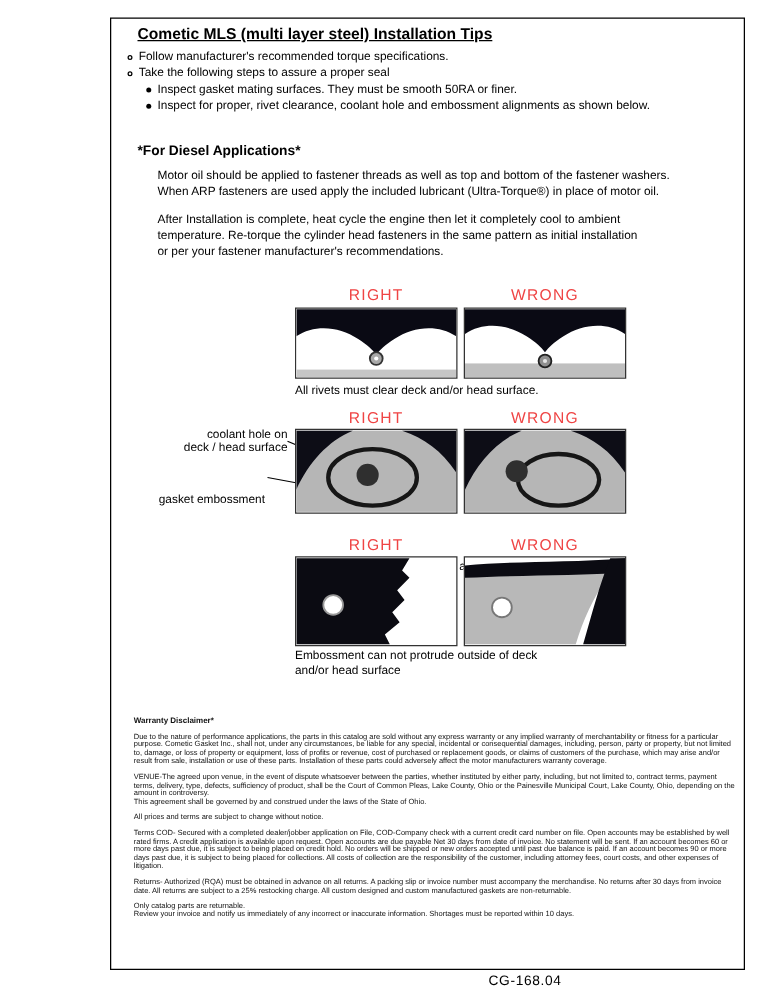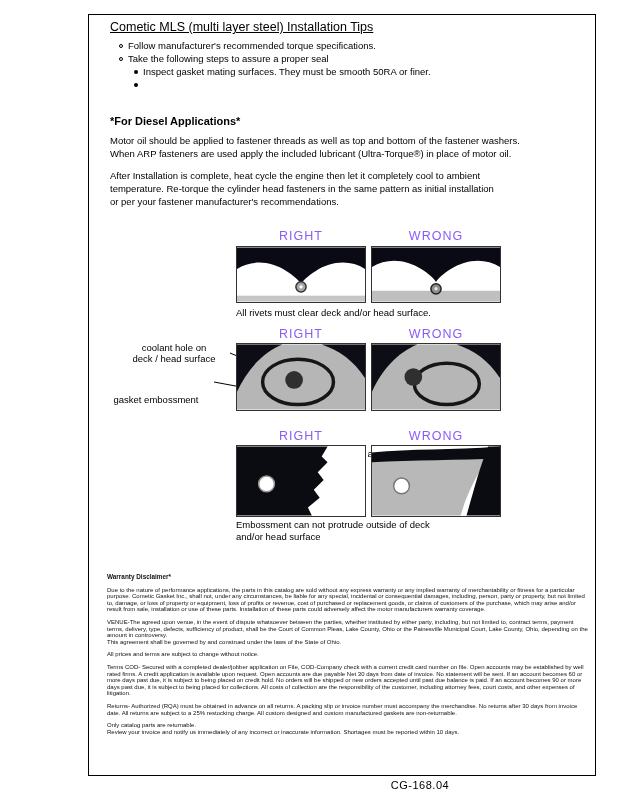--- a/index.html
+++ b/index.html
@@ -7,39 +7,39 @@
   body {
     width:618px; height:800px; position:relative;
     font-family:"Liberation Sans", sans-serif; color:#000;
     overflow:hidden;
   }
   #page { position:absolute; inset:0; background:#fff; }
   .abs { position:absolute; }
 
   .border-box { left:88px; top:14px; width:508px; height:762px; border:1px solid #000; }
 
-  .title { left:110px; top:20px; font-size:12.5px; font-weight:normal; text-decoration:underline; }
+  .title { left:110px; top:20px; font-size:12.5px; font-weight:bold; text-decoration:underline; }
 
-  .bullets { left:119px; top:41px; width:488px; list-style:none; font-size:9.5px; }
+  .bullets { left:102px; top:41px; width:488px; list-style:none; font-size:9.5px; }
   .bullets li { display:flex; align-items:flex-start; margin-bottom:3px; line-height:10px; }
   .bullets li.sub { margin-left:15px; }
   .dot { flex:0 0 auto; width:4px; height:4px; border-radius:50%; margin:2.5px 5px 0 0; }
   .dot.open { border:1px solid #000; background:#fff; }
   .dot.fill { background:#000; }
 
   .h2 { left:110px; top:115px; font-size:11px; font-weight:bold;text-align:center; }
-  .para { left:110px; width:486px; font-size:9.5px; line-height:13px; white-space:pre-line; }
+  .para { left:126px; width:486px; font-size:9.5px; line-height:13px; white-space:pre-line; }
   .p0 { top:134px; }
   .p1 { top:169px; }
   .p2 { top:212px; }
 
-  .dg-header { width:130px; text-align:center; font-size:12.5px; letter-spacing:1px; color:#8b5cf6; }
+  .dg-header { width:130px; text-align:center; font-size:12.5px; letter-spacing:1px; color:#ef4444; }
   .dg-img { width:130px; border:1px solid #333; background:#fff; overflow:hidden; line-height:0; }
   .caption { font-size:9.5px; line-height:12px; white-space:pre-line; }
-  .lbl { font-size:9.5px; line-height:10.5px; text-align:center; white-space:pre-line; }
+  .lbl { font-size:9.5px; line-height:10.5px; text-align:right; white-space:pre-line; }
 
   .disc { left:107px; top:574px; width:484px; font-size:6px; line-height:6.6px; color:#111; }
   .disc h3 { font-size:6.4px; font-weight:bold; margin-bottom:6px; }
   .disc p { margin-bottom:6px; white-space:pre-line; }
 
   .footer { left:360px; top:779px; width:120px; text-align:center; font-size:11px; letter-spacing:0.5px; }
 </style>
 </head>
 <body>
 
@@ -57,20 +57,21 @@
     <li>
       <span class="dot open"></span>
       <span>Take the following steps to assure a proper seal</span>
     </li>
     <li class="sub">
       <span class="dot fill"></span>
       <span>Inspect gasket mating surfaces.  They must be smooth 50RA or finer.</span>
     </li>
     <li class="sub">
       <span class="dot fill"></span>
+      <span>Inspect for proper, rivet clearance, coolant hole and embossment alignments as shown below.</span>
     </li>
   </ul>
 
   <h2 class="abs h2">*For Diesel Applications*</h2>
   <p class="abs para p0">Motor oil should be applied to fastener threads as well as top and bottom of the fastener washers.
 When ARP fasteners are used apply the included lubricant (Ultra-Torque®) in place of motor oil.</p>
   <p class="abs para p1">After Installation is complete, heat cycle the engine then let it completely cool to ambient
 temperature. Re-torque the cylinder head fasteners in the same pattern as initial installation
 or per your fastener manufacturer's recommendations.</p>
 

